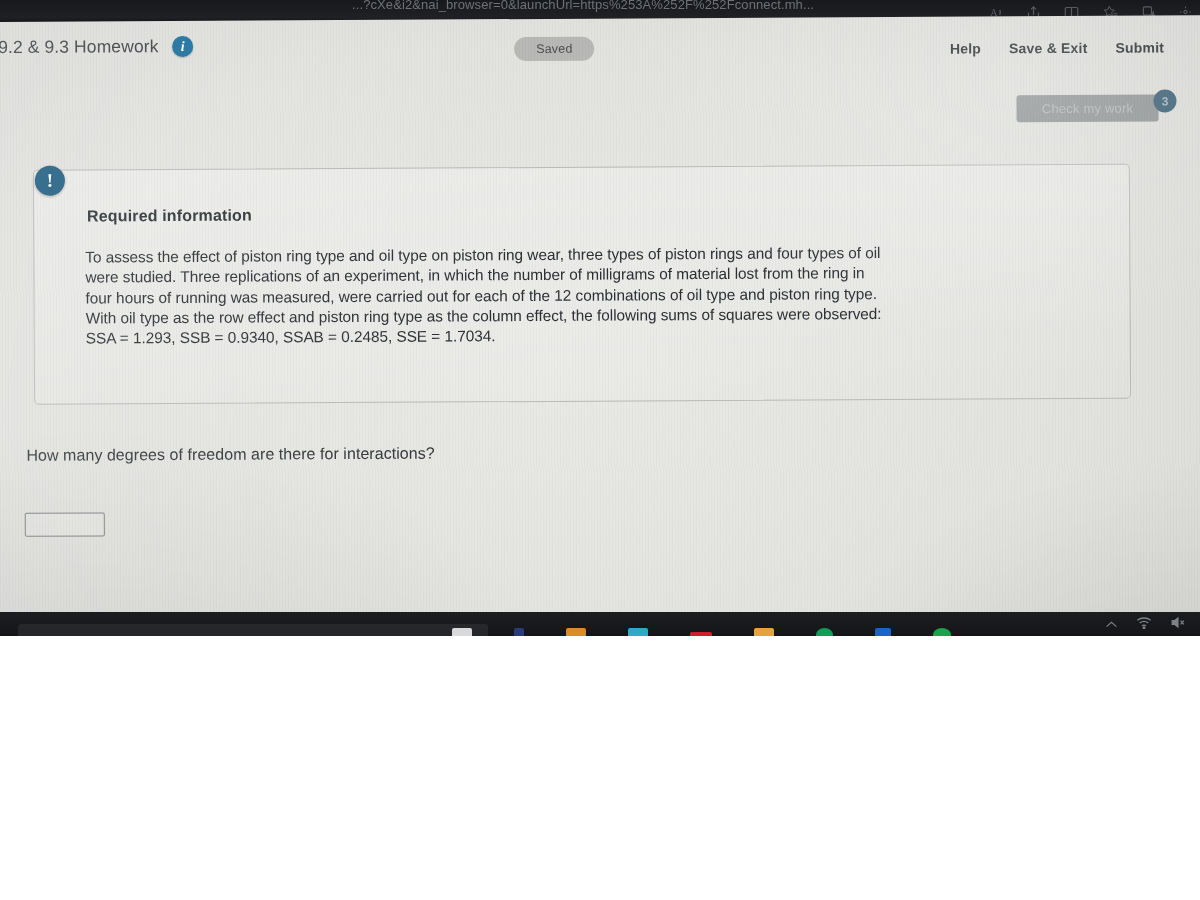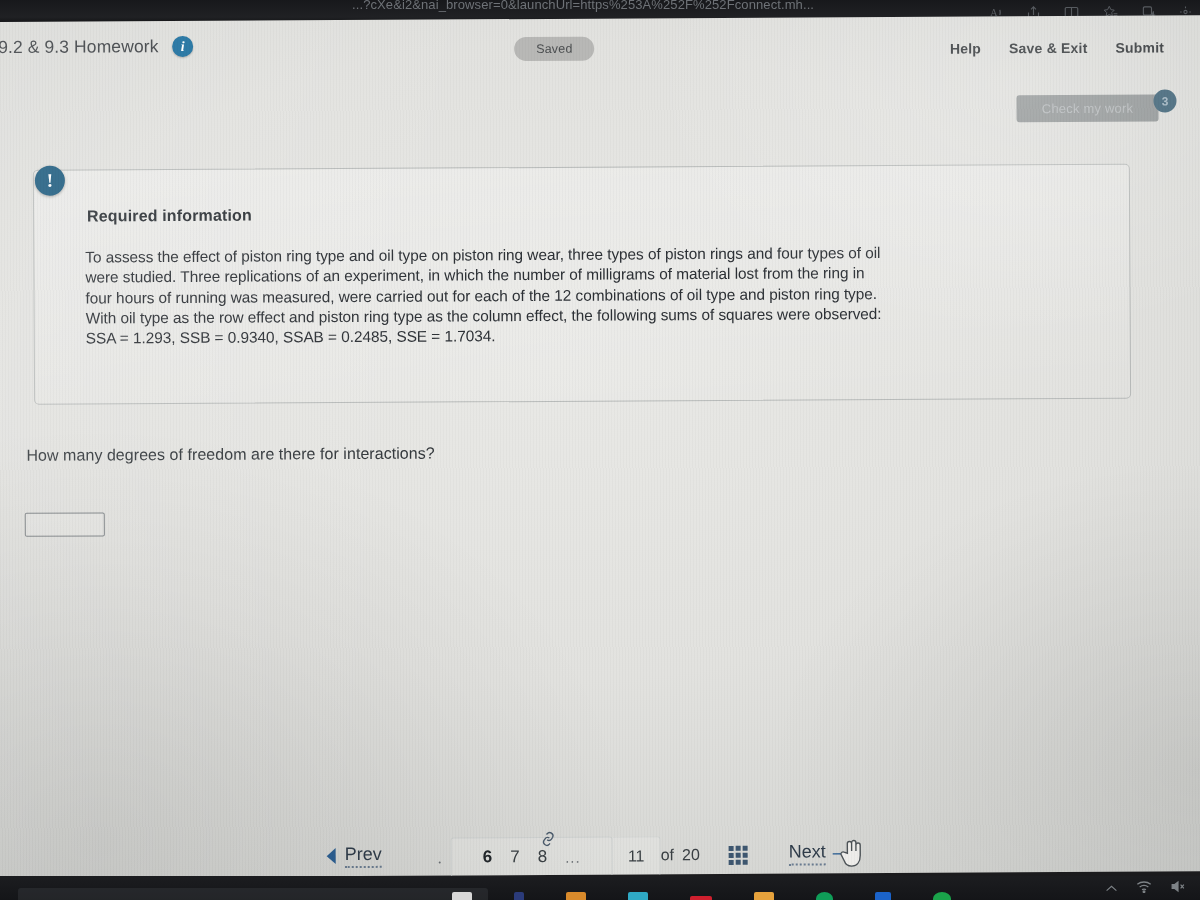--- a/index.html
+++ b/index.html
@@ -6,21 +6,21 @@
   html, body {
     margin: 0; padding: 0;
     width: 1200px; height: 900px;
     overflow: hidden;
     font-family: "Liberation Sans", sans-serif;
   }
 
   
   #photo {
     position: relative;
-    width: 1200px; height: 900px;
+    width: 1200px; height: 636px;
     background: #1b1b1d;
     overflow: hidden;
   }
 
   
   .browser-chrome {
     position: absolute;
     left: 0; top: 0;
     width: 1200px; height: 26px;
     background: linear-gradient(180deg,#17181b 0%, #202124 65%, #0d0e10 100%);

